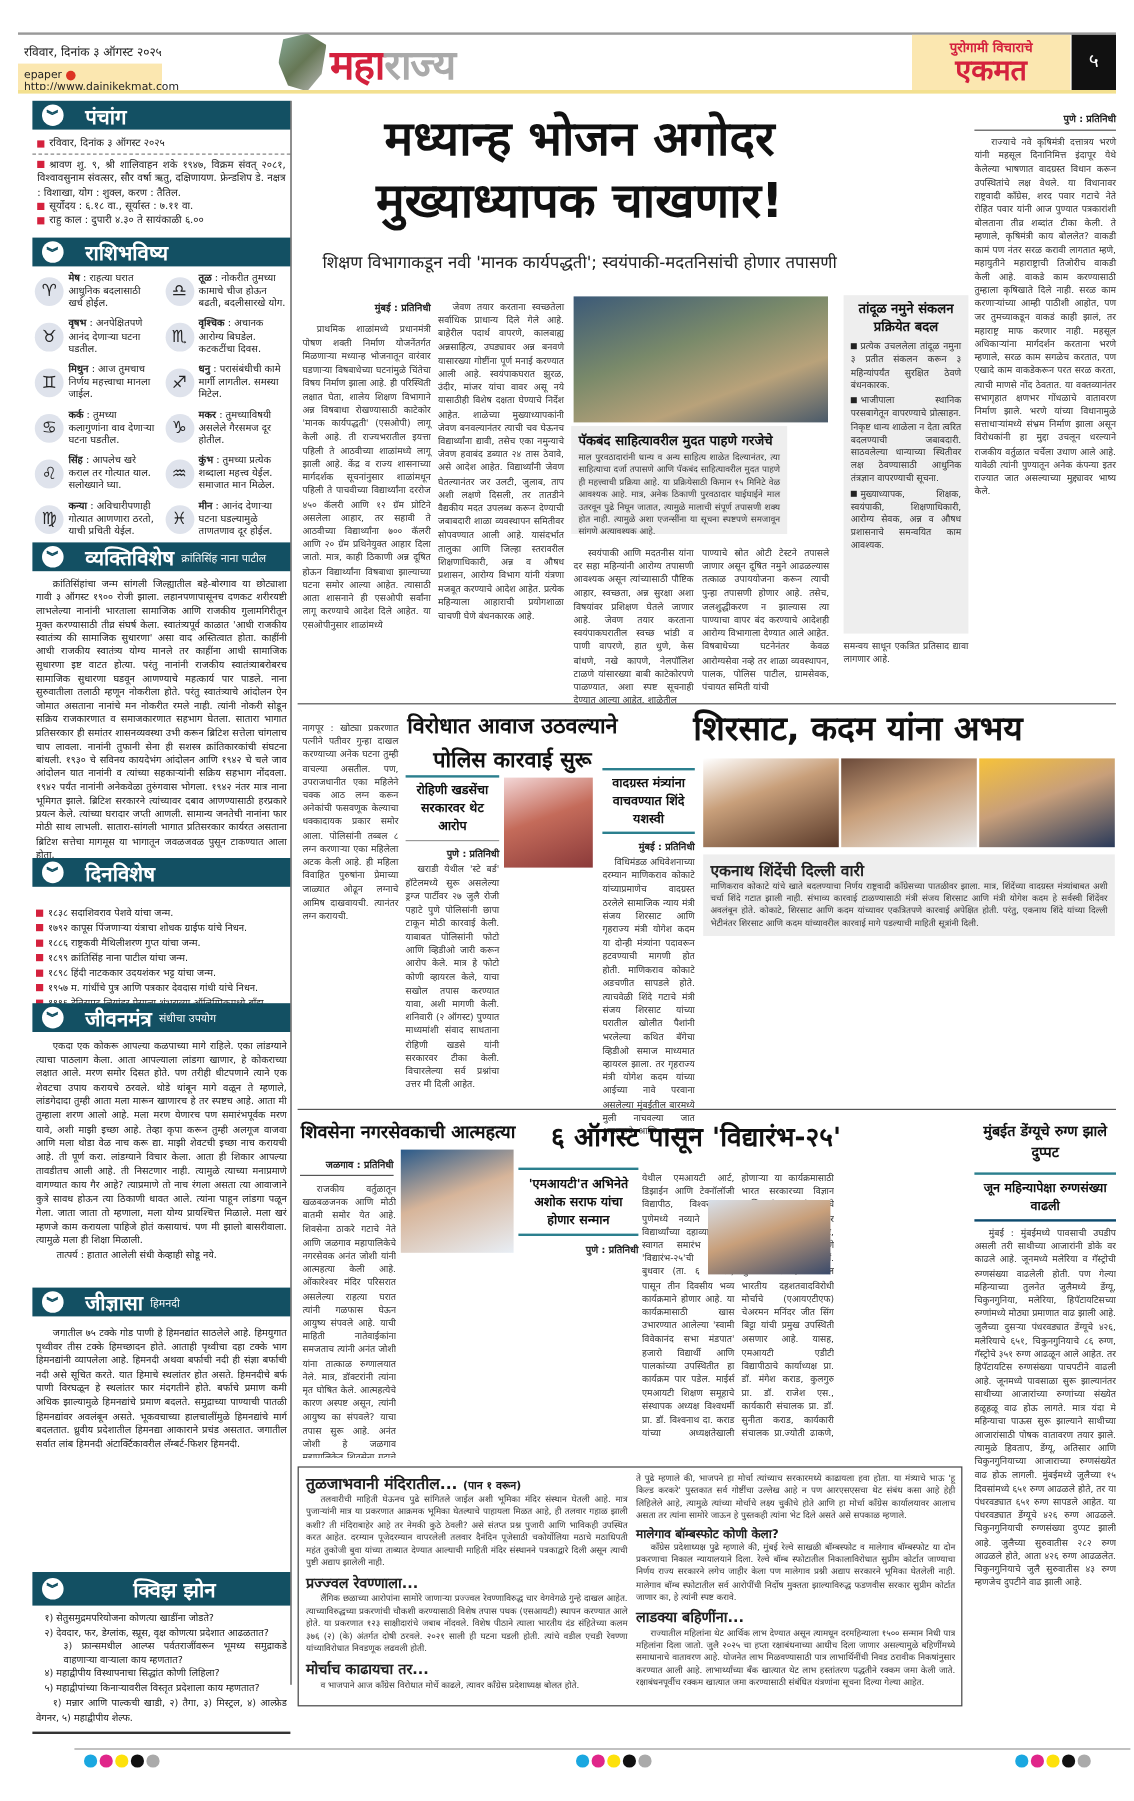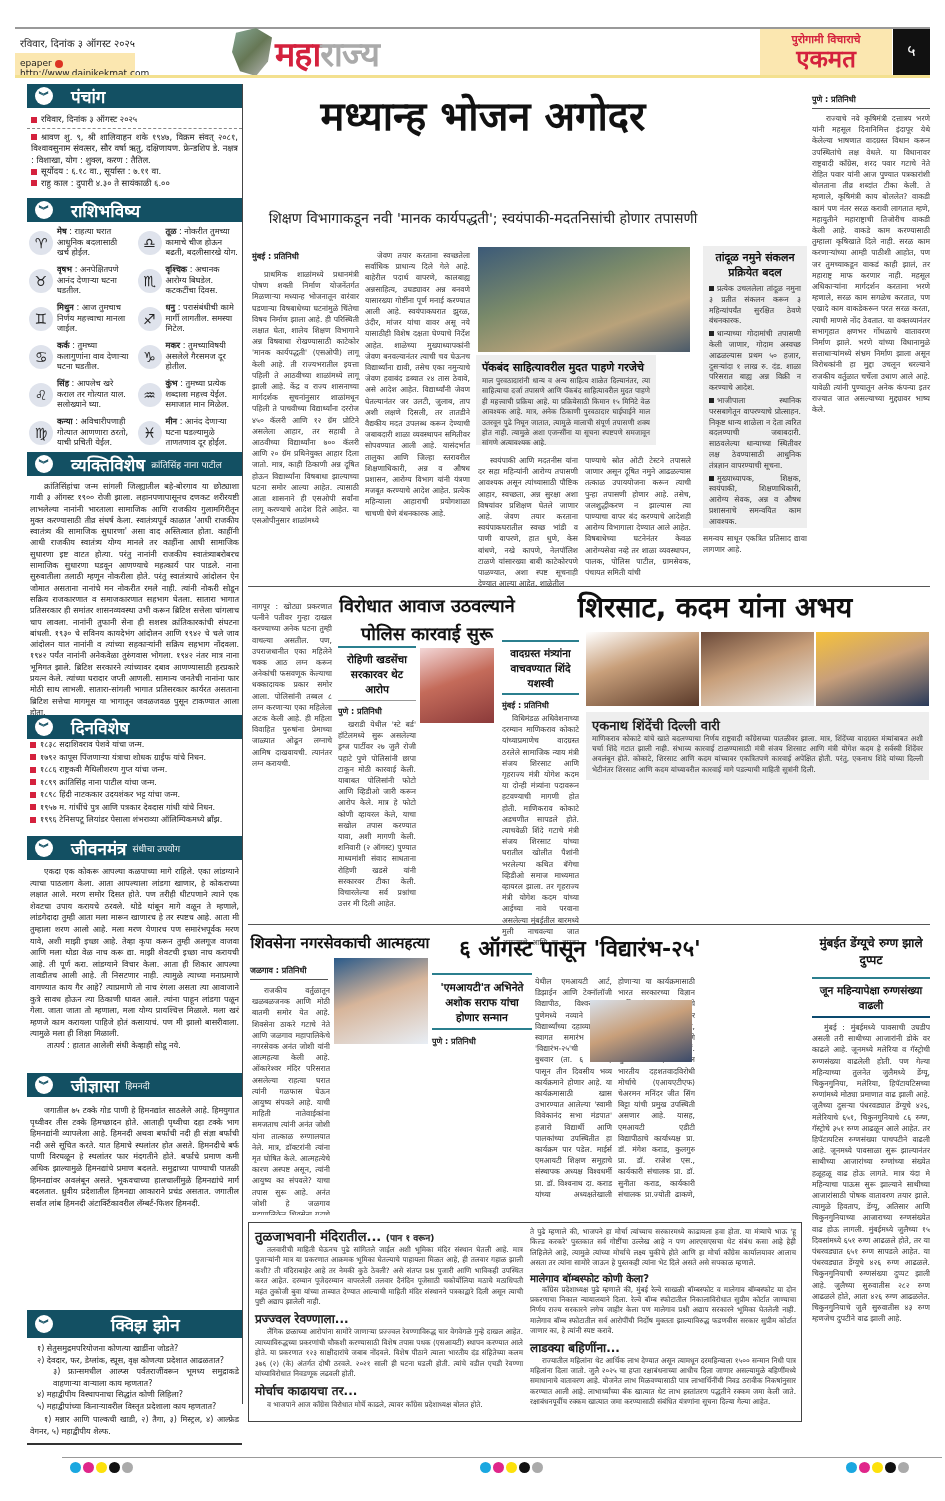--- a/index.html
+++ b/index.html
@@ -23,21 +23,21 @@
 .left{left:27px;width:215px}
 .txt{font-size:8.4px;line-height:11.6px;text-align:justify}
 .bul{display:inline-block;width:6px;height:6px;background:#d4213d;margin-right:4px;vertical-align:middle}
 .rashi-grid{display:grid;grid-template-columns:1fr 1fr;gap:2px 6px;padding:4px 2px}
 .rashi{display:flex;align-items:flex-start;gap:4px;font-size:8.2px;line-height:10.5px;height:36px}
 .rashi .ic{width:24px;height:24px;border-radius:50%;background:#dfe3ec;flex:none;text-align:center;line-height:24px;font-size:14px;margin-top:5px}
 .vsep{left:242px;top:84px;width:1px;height:1320px;background:#444}
 .headline{left:258px;top:90px;width:450px;text-align:center;font-size:40px;font-weight:bold;line-height:52px;color:#111}
 .deck{left:258px;top:208px;width:450px;font-size:14px;color:#222;text-align:center}
 .body{font-size:7.6px;line-height:11.2px;text-align:justify;color:#333}
-.dl{font-size:8px;font-weight:bold;text-align:left}
+.dl{font-size:8px;font-weight:bold;text-align:right}
 .photo{background:linear-gradient(160deg,#3c5a78,#7a8a6a 40%,#b9a27a 70%,#4a5a6a)}
 .caption-box{background:#eee;padding:4px 6px}
 .hline{height:1px;background:#555}
 .h2{font-weight:bold;text-align:center;color:#111}
 .tealrule{height:2px;background:#2b7f8e}
 .cmyk{display:flex;gap:2px}
 .cmyk span{width:11px;height:11px;border-radius:50%}
 </style>
 </head>
 <body>
@@ -127,21 +127,21 @@
       <span class="sub">क्रांतिसिंह नाना पाटील</span>
     </div>
  <div class="txt" style="padding:5px 3px;text-indent:14px;font-size:8px;line-height:11.3px">क्रांतिसिंहांचा जन्म सांगली जिल्ह्यातील बहे-बोरगाव या छोट्याशा गावी ३ ऑगस्ट १९०० रोजी झाला. लहानपणापासूनच दणकट शरीरयष्टी लाभलेल्या नानांनी भारताला सामाजिक आणि राजकीय गुलामगिरीतून मुक्त करण्यासाठी तीव्र संघर्ष केला. स्वातंत्र्यपूर्व काळात 'आधी राजकीय स्वातंत्र्य की सामाजिक सुधारणा' असा वाद अस्तित्वात होता. काहींनी आधी राजकीय स्वातंत्र्य योग्य मानले तर काहींना आधी सामाजिक सुधारणा इष्ट वाटत होत्या. परंतु नानांनी राजकीय स्वातंत्र्याबरोबरच सामाजिक सुधारणा घडवून आणण्याचे महत्कार्य पार पाडले. नाना सुरुवातीला तलाठी म्हणून नोकरीला होते. परंतु स्वातंत्र्याचे आंदोलन ऐन जोमात असताना नानांचे मन नोकरीत रमले नाही. त्यांनी नोकरी सोडून सक्रिय राजकारणात व समाजकारणात सहभाग घेतला. सातारा भागात प्रतिसरकार ही समांतर शासनव्यवस्था उभी करून ब्रिटिश सत्तेला चांगलाच चाप लावला. नानांनी तुफानी सेना ही सशस्त्र क्रांतिकारकांची संघटना बांधली. १९३० चे सविनय कायदेभंग आंदोलन आणि १९४२ चे चले जाव आंदोलन यात नानांनी व त्यांच्या सहकाऱ्यांनी सक्रिय सहभाग नोंदवला. १९४२ पर्यंत नानांनी अनेकवेळा तुरुंगवास भोगला. १९४२ नंतर मात्र नाना भूमिगत झाले. ब्रिटिश सरकारने त्यांच्यावर दबाव आणण्यासाठी हरप्रकारे प्रयत्न केले. त्यांच्या घरादार जप्ती आणली. सामान्य जनतेची नानांना फार मोठी साथ लाभली. सातारा-सांगली भागात प्रतिसरकार कार्यरत असताना ब्रिटिश सत्तेचा मागमूस या भागातून जवळजवळ पुसून टाकण्यात आला होता.</div>
 </div>
 
 <div class="abs left" style="top:715px">
  <div class="sec-h">
       <span class="chev">︾</span>
       <span>दिनविशेष</span>
     </div>
- <div style="padding:0 3px" id="din-list">
+ <div style="padding:16px 3px" id="din-list">
       <div class="txt" style="font-size: 8px; line-height: 12.5px;"><span class="bul"></span><span>१८३८ सदाशिवराव पेशवे यांचा जन्म.</span></div>
       <div class="txt" style="font-size: 8px; line-height: 12.5px;"><span class="bul"></span><span>१७९२ कापूस पिंजणाऱ्या यंत्राचा शोधक ग्राईफ यांचे निधन.</span></div>
       <div class="txt" style="font-size: 8px; line-height: 12.5px;"><span class="bul"></span><span>१८८६ राष्ट्रकवी मैथिलीशरण गुप्त यांचा जन्म.</span></div>
       <div class="txt" style="font-size: 8px; line-height: 12.5px;"><span class="bul"></span><span>१८९९ क्रांतिसिंह नाना पाटील यांचा जन्म.</span></div>
       <div class="txt" style="font-size: 8px; line-height: 12.5px;"><span class="bul"></span><span>१८९८ हिंदी नाटककार उदयशंकर भट्ट यांचा जन्म.</span></div>
       <div class="txt" style="font-size: 8px; line-height: 12.5px;"><span class="bul"></span><span>१९५७ म. गांधींचे पुत्र आणि पत्रकार देवदास गांधी यांचे निधन.</span></div>
       <div class="txt" style="font-size: 8px; line-height: 12.5px;"><span class="bul"></span><span>१९९६ टेनिसपटू लियांडर पेसाला शंभराव्या ऑलिम्पिकमध्ये ब्रॉंझ.</span></div>
     </div>
 </div>
 
@@ -176,20 +176,21 @@
       <div class="txt" style="font-size: 8px; line-height: 11.5px;">४) महाद्वीपीय विस्थापनाचा सिद्धांत कोणी लिहिला?</div>
       <div class="txt" style="font-size: 8px; line-height: 11.5px;">५) महाद्वीपांच्या किनाऱ्यावरील विस्तृत प्रदेशाला काय म्हणतात?</div>
     </div>
  <div class="txt" style="padding:0 3px;text-indent:14px;font-size:8px;border-bottom:2px solid #333;padding-bottom:6px">१) मन्नार आणि पाल्कची खाडी, २) तैगा, ३) मिस्ट्रल, ४) आल्फ्रेड वेगनर, ५) महाद्वीपीय शेल्फ.</div>
 </div>
 
 <div class="abs vsep"></div>
 
 <div class="abs headline">
     <div>मध्यान्ह भोजन अगोदर</div>
+    <div>मुख्याध्यापक चाखणार!</div>
   </div>
 <div class="abs deck">शिक्षण विभागाकडून नवी 'मानक कार्यपद्धती'; स्वयंपाकी-मदतनिसांची होणार तपासणी</div>
 
 <div class="abs" style="left:252px;top:250px;width:107px">
  <div class="dl">मुंबई : प्रतिनिधी</div>
  <div class="body" style="text-indent:12px;margin-top:8px">प्राथमिक शाळांमध्ये प्रधानमंत्री पोषण शक्ती निर्माण योजनेंतर्गत मिळणाऱ्या मध्यान्ह भोजनातून वारंवार घडणाऱ्या विषबाधेच्या घटनांमुळे चिंतेचा विषय निर्माण झाला आहे. ही परिस्थिती लक्षात घेता, शालेय शिक्षण विभागाने अन्न विषबाधा रोखण्यासाठी काटेकोर 'मानक कार्यपद्धती' (एसओपी) लागू केली आहे. ती राज्यभरातील इयत्ता पहिली ते आठवीच्या शाळांमध्ये लागू झाली आहे. केंद्र व राज्य शासनाच्या मार्गदर्शक सूचनांनुसार शाळांमधून पहिली ते पाचवीच्या विद्यार्थ्यांना दररोज ४५० कॅलरी आणि १२ ग्रॅम प्रोटिने असलेला आहार, तर सहावी ते आठवीच्या विद्यार्थ्यांना ७०० कॅलरी आणि २० ग्रॅम प्रथिनेयुक्त आहार दिला जातो. मात्र, काही ठिकाणी अन्न दूषित होऊन विद्यार्थ्यांना विषबाधा झाल्याच्या घटना समोर आल्या आहेत. त्यासाठी आता शासनाने ही एसओपी सर्वांना लागू करण्याचे आदेश दिले आहेत. या एसओपीनुसार शाळांमध्ये</div>
 </div>
 <div class="abs" style="left:365px;top:250px;width:105px">
  <div class="body" style="text-indent:12px">जेवण तयार करताना स्वच्छतेला सर्वाधिक प्राधान्य दिले गेले आहे. बाहेरील पदार्थ वापरणे, कालबाह्य अन्नसाहित्य, उघड्यावर अन्न बनवणे यासारख्या गोष्टींना पूर्ण मनाई करण्यात आली आहे. स्वयंपाकघरात झुरळ, उंदीर, मांजर यांचा वावर असू नये यासाठीही विशेष दक्षता घेण्याचे निर्देश आहेत. शाळेच्या मुख्याध्यापकांनी जेवण बनवल्यानंतर त्याची चव घेऊनच विद्यार्थ्यांना द्यावी, तसेच एका नमुन्याचे जेवण हवाबंद डब्यात २४ तास ठेवावे, असे आदेश आहेत. विद्यार्थ्यांनी जेवण घेतल्यानंतर जर उलटी, जुलाब, ताप अशी लक्षणे दिसली, तर तातडीने वैद्यकीय मदत उपलब्ध करून देण्याची जबाबदारी शाळा व्यवस्थापन समितीवर सोपवण्यात आली आहे. यासंदर्भात तालुका आणि जिल्हा स्तरावरील शिक्षणाधिकारी, अन्न व औषध प्रशासन, आरोग्य विभाग यांनी यंत्रणा मजबूत करण्याचे आदेश आहेत. प्रत्येक महिन्याला आहाराची प्रयोगशाळा चाचणी घेणे बंधनकारक आहे.</div>
 </div>
@@ -202,21 +203,20 @@
     <div class="body" style="text-indent:12px">स्वयंपाकी आणि मदतनीस यांना दर सहा महिन्यांनी आरोग्य तपासणी आवश्यक असून त्यांच्यासाठी पौष्टिक आहार, स्वच्छता, अन्न सुरक्षा अशा विषयांवर प्रशिक्षण घेतले जाणार आहे. जेवण तयार करताना स्वयंपाकघरातील स्वच्छ भांडी व पाणी वापरणे, हात धुणे, केस बांधणे, नखे कापणे, नेलपॉलिश टाळणे यांसारख्या बाबी काटेकोरपणे पाळण्यात, अशा स्पष्ट सूचनाही देण्यात आल्या आहेत. शाळेतील</div>
   </div>
 <div class="abs" style="left:585px;top:455px;width:106px">
     <div class="body">पाण्याचे स्रोत ओटी टेस्टने तपासले जाणार असून दूषित नमुने आढळल्यास तत्काळ उपाययोजना करून त्याची पुन्हा तपासणी होणार आहे. तसेच, जलशुद्धीकरण न झाल्यास त्या पाण्याचा वापर बंद करण्याचे आदेशही आरोग्य विभागाला देण्यात आले आहेत. विषबाधेच्या घटनेनंतर केवळ आरोग्यसेवा नव्हे तर शाळा व्यवस्थापन, पालक, पोलिस पाटील, ग्रामसेवक, पंचायत समिती यांची</div>
   </div>
 
 <div class="abs caption-box" style="left:703px;top:246px;width:104px;height:282px">
  <div class="h2" style="font-size:11px;line-height:15px">तांदूळ नमुने संकलन प्रक्रियेत बदल</div>
  <div id="sidebar-points" style="margin-top:4px">
       <div class="body" style="font-size: 7.6px; line-height: 10.8px; margin-bottom: 2px;"><span style="display:inline-block;width:5px;height:5px;background:#222;margin-right:3px"></span><span>प्रत्येक उचललेला तांदूळ नमुना ३ प्रतीत संकलन करून ३ महिन्यांपर्यंत सुरक्षित ठेवणे बंधनकारक.</span></div>
-      <div class="body" style="font-size: 7.6px; line-height: 10.8px; margin-bottom: 2px;"><span style="display:inline-block;width:5px;height:5px;background:#222;margin-right:3px"></span><span>धान्याच्या गोदामांची तपासणी केली जाणार, गोदाम अस्वच्छ आढळल्यास प्रथम ५० हजार, दुसऱ्यांदा १ लाख रु. दंड. शाळा परिसरात बाह्य अन्न विक्री न करण्याचे आदेश.</span></div>
       <div class="body" style="font-size: 7.6px; line-height: 10.8px; margin-bottom: 2px;"><span style="display:inline-block;width:5px;height:5px;background:#222;margin-right:3px"></span><span>भाजीपाला स्थानिक परसबागेतून वापरण्याचे प्रोत्साहन. निकृष्ट धान्य शाळेला न देता त्वरित बदलण्याची जबाबदारी. साठवलेल्या धान्याच्या स्थितीवर लक्ष ठेवण्यासाठी आधुनिक तंत्रज्ञान वापरण्याची सूचना.</span></div>
       <div class="body" style="font-size: 7.6px; line-height: 10.8px; margin-bottom: 2px;"><span style="display:inline-block;width:5px;height:5px;background:#222;margin-right:3px"></span><span>मुख्याध्यापक, शिक्षक, स्वयंपाकी, शिक्षणाधिकारी, आरोग्य सेवक, अन्न व औषध प्रशासनाचे समन्वयित काम आवश्यक.</span></div>
     </div>
 </div>
 <div class="abs body" style="left:703px;top:533px;width:104px">समन्वय साधून एकत्रित प्रतिसाद द्यावा लागणार आहे.</div>
 
 <div class="abs" style="left:812px;top:90px;width:118px">
  <div class="dl" style="margin:3px 0 4px;padding-bottom:4px;border-bottom:1px solid #555">पुणे : प्रतिनिधी</div>
  <div class="body" style="text-indent:14px">राज्याचे नवे कृषिमंत्री दत्तात्रय भरणे यांनी महसूल दिनानिमित्त इंदापूर येथे केलेल्या भाषणात वादग्रस्त विधान करून उपस्थितांचे लक्ष वेधले. या विधानावर राष्ट्रवादी काँग्रेस, शरद पवार गटाचे नेते रोहित पवार यांनी आज पुण्यात पत्रकारांशी बोलताना तीव्र शब्दांत टीका केली. ते म्हणाले, कृषिमंत्री काय बोललेत? वाकडी कामं पण नंतर सरळ करावी लागतात म्हणे, महायुतीने महाराष्ट्राची तिजोरीच वाकडी केली आहे. वाकडे काम करण्यासाठी तुम्हाला कृषिखाते दिले नाही. सरळ काम करणाऱ्यांच्या आम्ही पाठीशी आहोत, पण जर तुमच्याकडून वाकडं काही झालं, तर महाराष्ट्र माफ करणार नाही. महसूल अधिकाऱ्यांना मार्गदर्शन करताना भरणे म्हणाले, सरळ काम सगळेच करतात, पण एखादे काम वाकडेकरून परत सरळ करता, त्याची माणसे नोंद ठेवतात. या वक्तव्यानंतर सभागृहात क्षणभर गोंधळाचे वातावरण निर्माण झाले. भरणे यांच्या विधानामुळे सत्ताधाऱ्यांमध्ये संभ्रम निर्माण झाला असून विरोधकांनी हा मुद्दा उचलून धरल्याने राजकीय वर्तुळात चर्चेला उधाण आले आहे. यावेळी त्यांनी पुण्यातून अनेक कंपन्या इतर राज्यात जात असल्याच्या मुद्द्यावर भाष्य केले.</div>
 </div>

